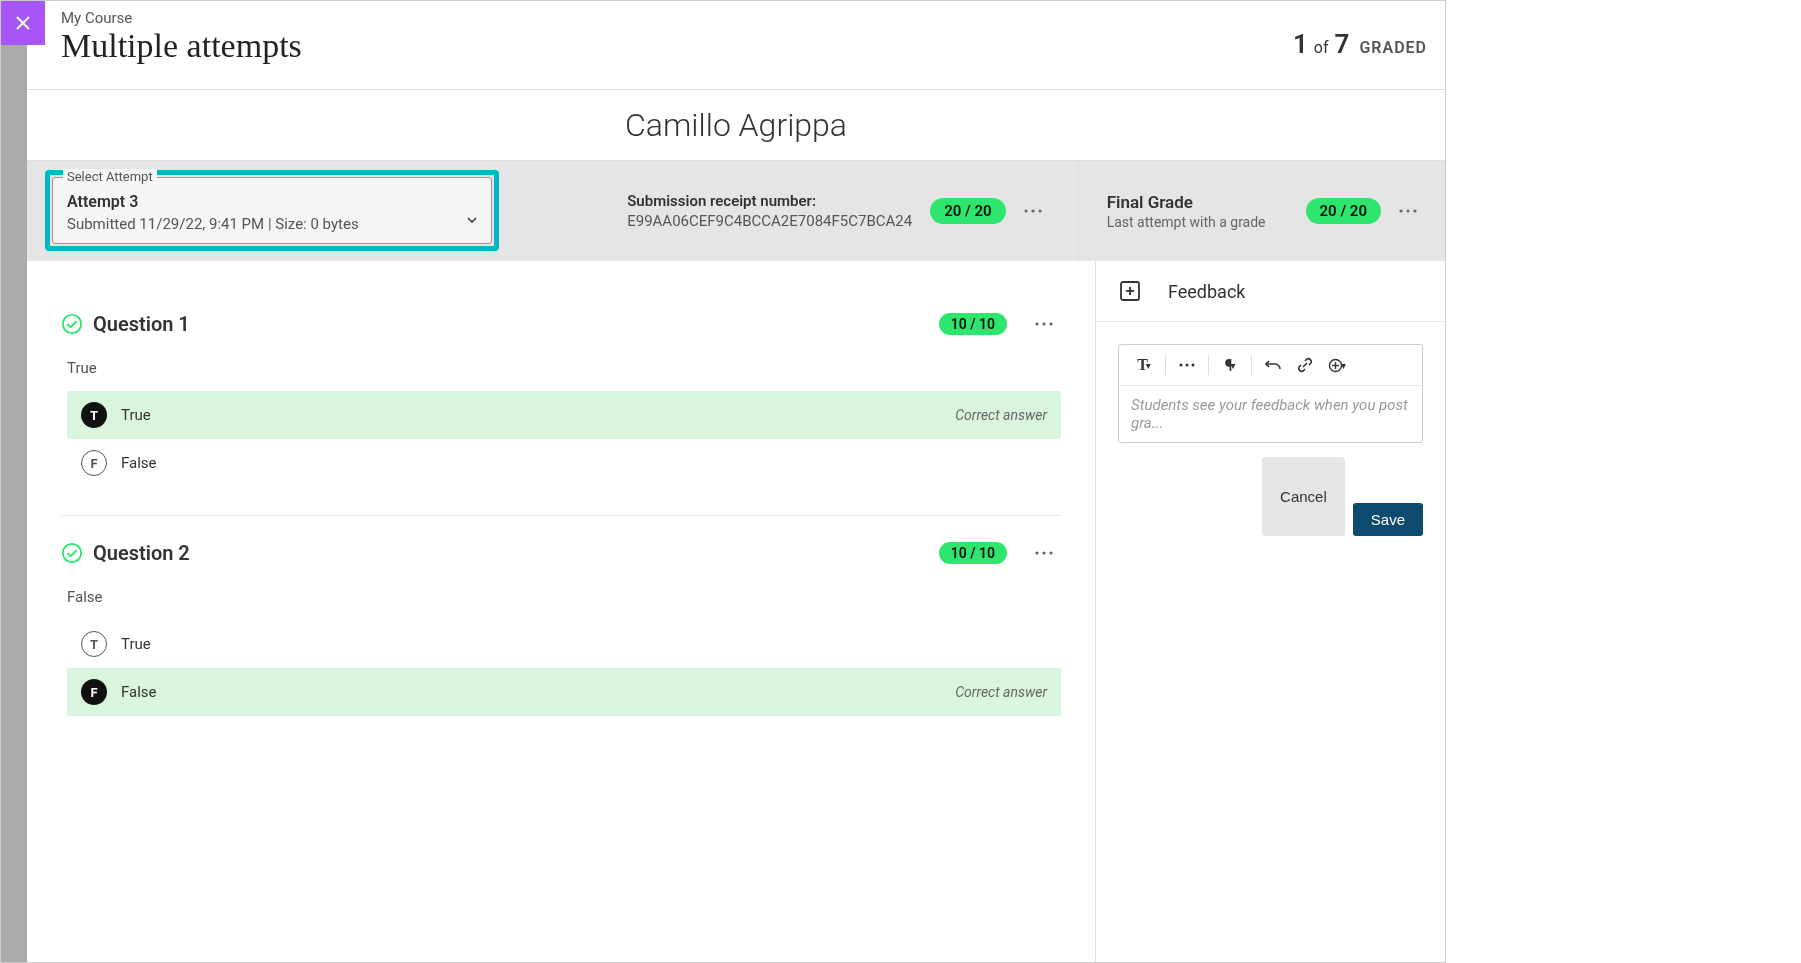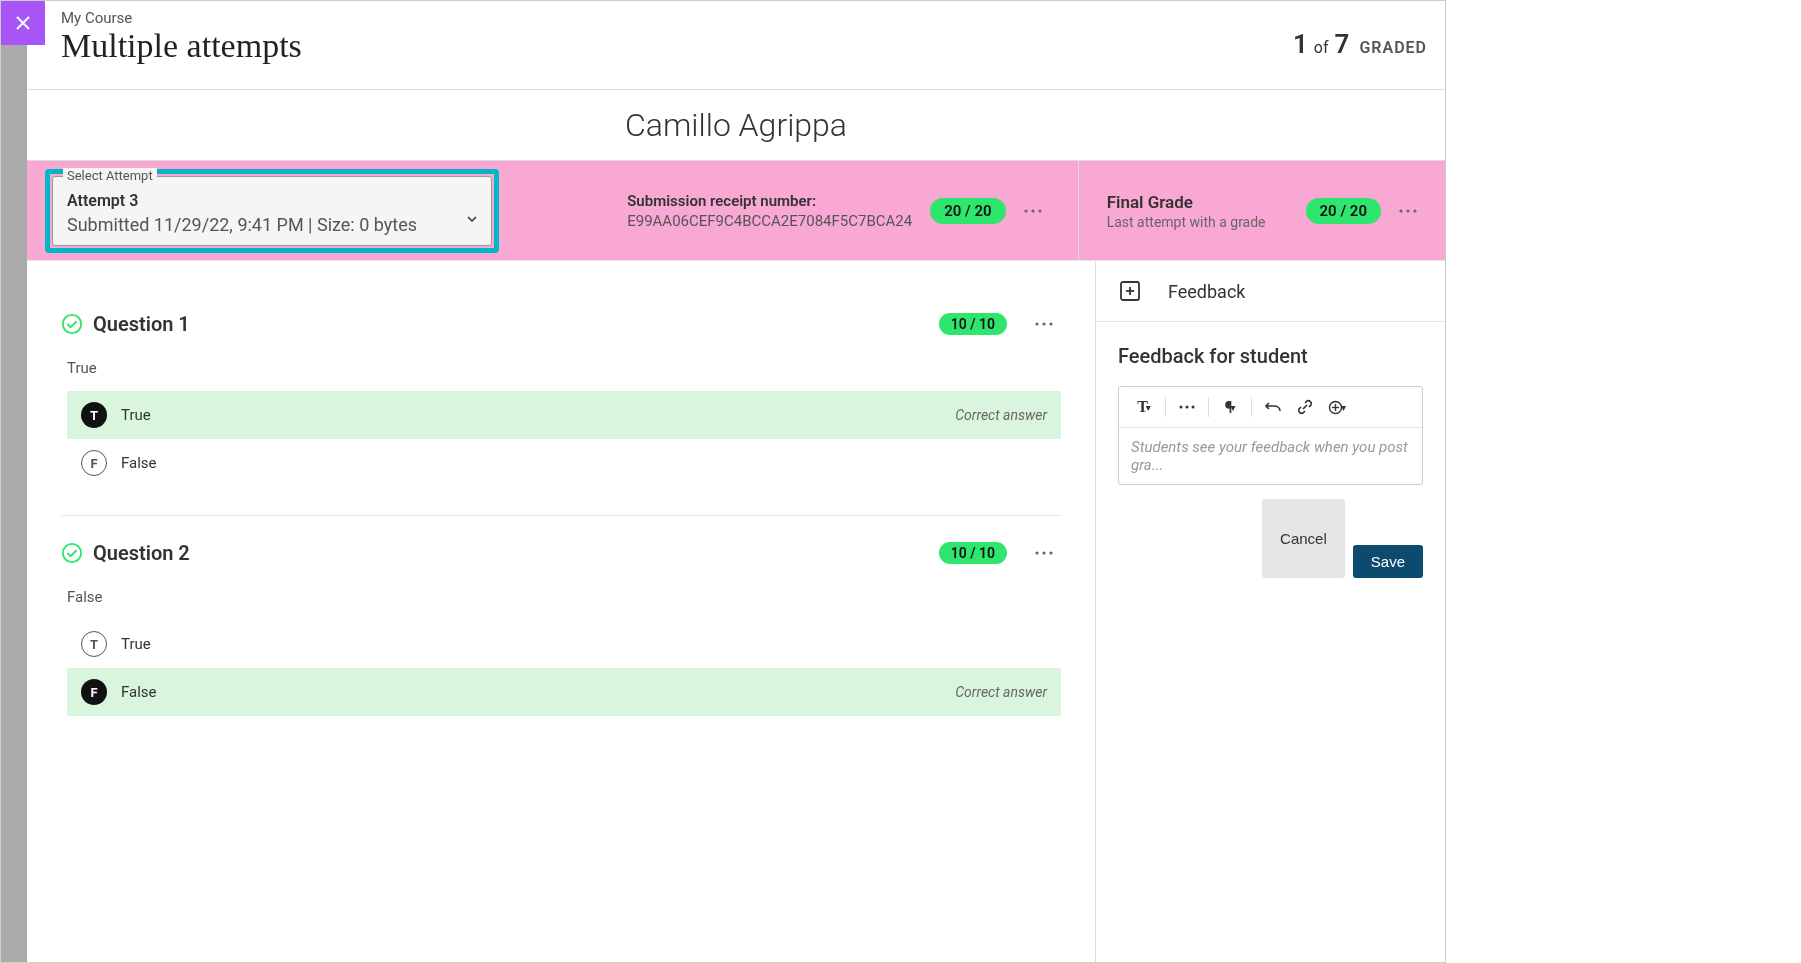--- a/index.html
+++ b/index.html
@@ -18,27 +18,27 @@
 .graded-count { font-size: 26px; color: #333; margin-top: 20px; display: flex; align-items: baseline; gap: 6px;}
 .graded-count .big { font-size: 26px; font-weight: 600;}
 .graded-count .of { font-size: 16px;}
 .graded-count .big2 { font-size: 26px; font-weight: 600;}
 .graded-count .label { font-size: 16px; letter-spacing: 1px; font-weight: 600; color: #555; margin-left: 4px;}
 
 .header-divider { position: absolute; left: 26px; right: 0; top:88px; height: 1px; background: #ddd; }
 
 .student-name { position: absolute; left: 26px; right: 0; top: 88px; height: 72px; display: flex; align-items: center; justify-content: center; font-size: 32px; font-weight: 300; color: #333; border-bottom: 1px solid #ddd;}
 
-.meta-bar { position: absolute; left: 26px; right: 0; top: 160px; height: 100px; background: #f9a8d4; border-bottom: 1px solid #e5e5e5; display: flex; align-items: center; }
+.meta-bar { position: absolute; left: 26px; right: 0; top: 160px; height: 100px; background: #e5e5e5; border-bottom: 1px solid #e5e5e5; display: flex; align-items: center; }
 
 .attempt-box-highlight { border: 5px solid #00b8c4; border-radius: 4px; padding: 2px; margin-left: 18px;}
 .attempt-select { position: relative; border: 1px solid #999; border-radius: 3px; padding: 14px 14px 10px 14px; width: 440px; background: #f5f5f5; cursor: pointer;}
 .attempt-select-legend { position: absolute; top: -9px; left: 10px; background: #f5f5f5; padding: 0 4px; font-size: 13px; color: #555;}
 .attempt-select .attempt-name { font-size: 16px; font-weight: 600;}
-.attempt-select .attempt-sub { font-size: 18px; color: #555; margin-top: 4px;}
+.attempt-select .attempt-sub { font-size: 15px; color: #555; margin-top: 4px;}
 .attempt-select .caret { position: absolute; right: 14px; top: 30px; }
 
 .meta-right { margin-left: auto; display: flex; align-items: center; }
 .receipt-block { text-align: left; margin-right: 18px;}
 .receipt-label { font-size: 15px; font-weight: 600; color: #333;}
 .receipt-value { font-size: 15px; color: #555; margin-top: 2px;}
 .grade-pill { background: #2ee66e; color: #111; font-size: 15px; font-weight: 600; padding: 4px 14px; border-radius: 999px; white-space: nowrap;}
 .dots-btn { width: 34px; height: 34px; display: flex; align-items: center; justify-content: center; cursor: pointer; color: #666; margin-left: 10px;}
 .divider-v { width: 1px; height: 100px; background: #ddd; margin: 0 28px;}
 .final-block .final-label { font-size: 17px; font-weight: 600; }
@@ -233,21 +233,20 @@
     <div class="sidebar-col">
       <div class="feedback-header">
         <svg class="feedback-header-icon" viewBox="0 0 24 24" fill="none" stroke="#333" stroke-width="1.8">
             <rect x="3" y="3" width="18" height="18" rx="2"></rect>
             <line x1="12" y1="8" x2="12" y2="16"></line>
             <line x1="8" y1="12" x2="16" y2="12"></line>
           </svg>
         <div class="feedback-header-label">Feedback</div>
       </div>
       <div class="feedback-body">
-        <div class="feedback-title">Feedback for student</div>
         <div class="editor-box">
           <div class="toolbar">
             <div class="tool-group">
               <div class="tool-btn">
                   <span style="font-family:serif;font-weight:700;font-size:16px;">T</span>
                   <span class="mini-caret">▾</span>
                 </div>
             </div>
             <div class="tool-sep"></div>
             <div class="tool-btn">

